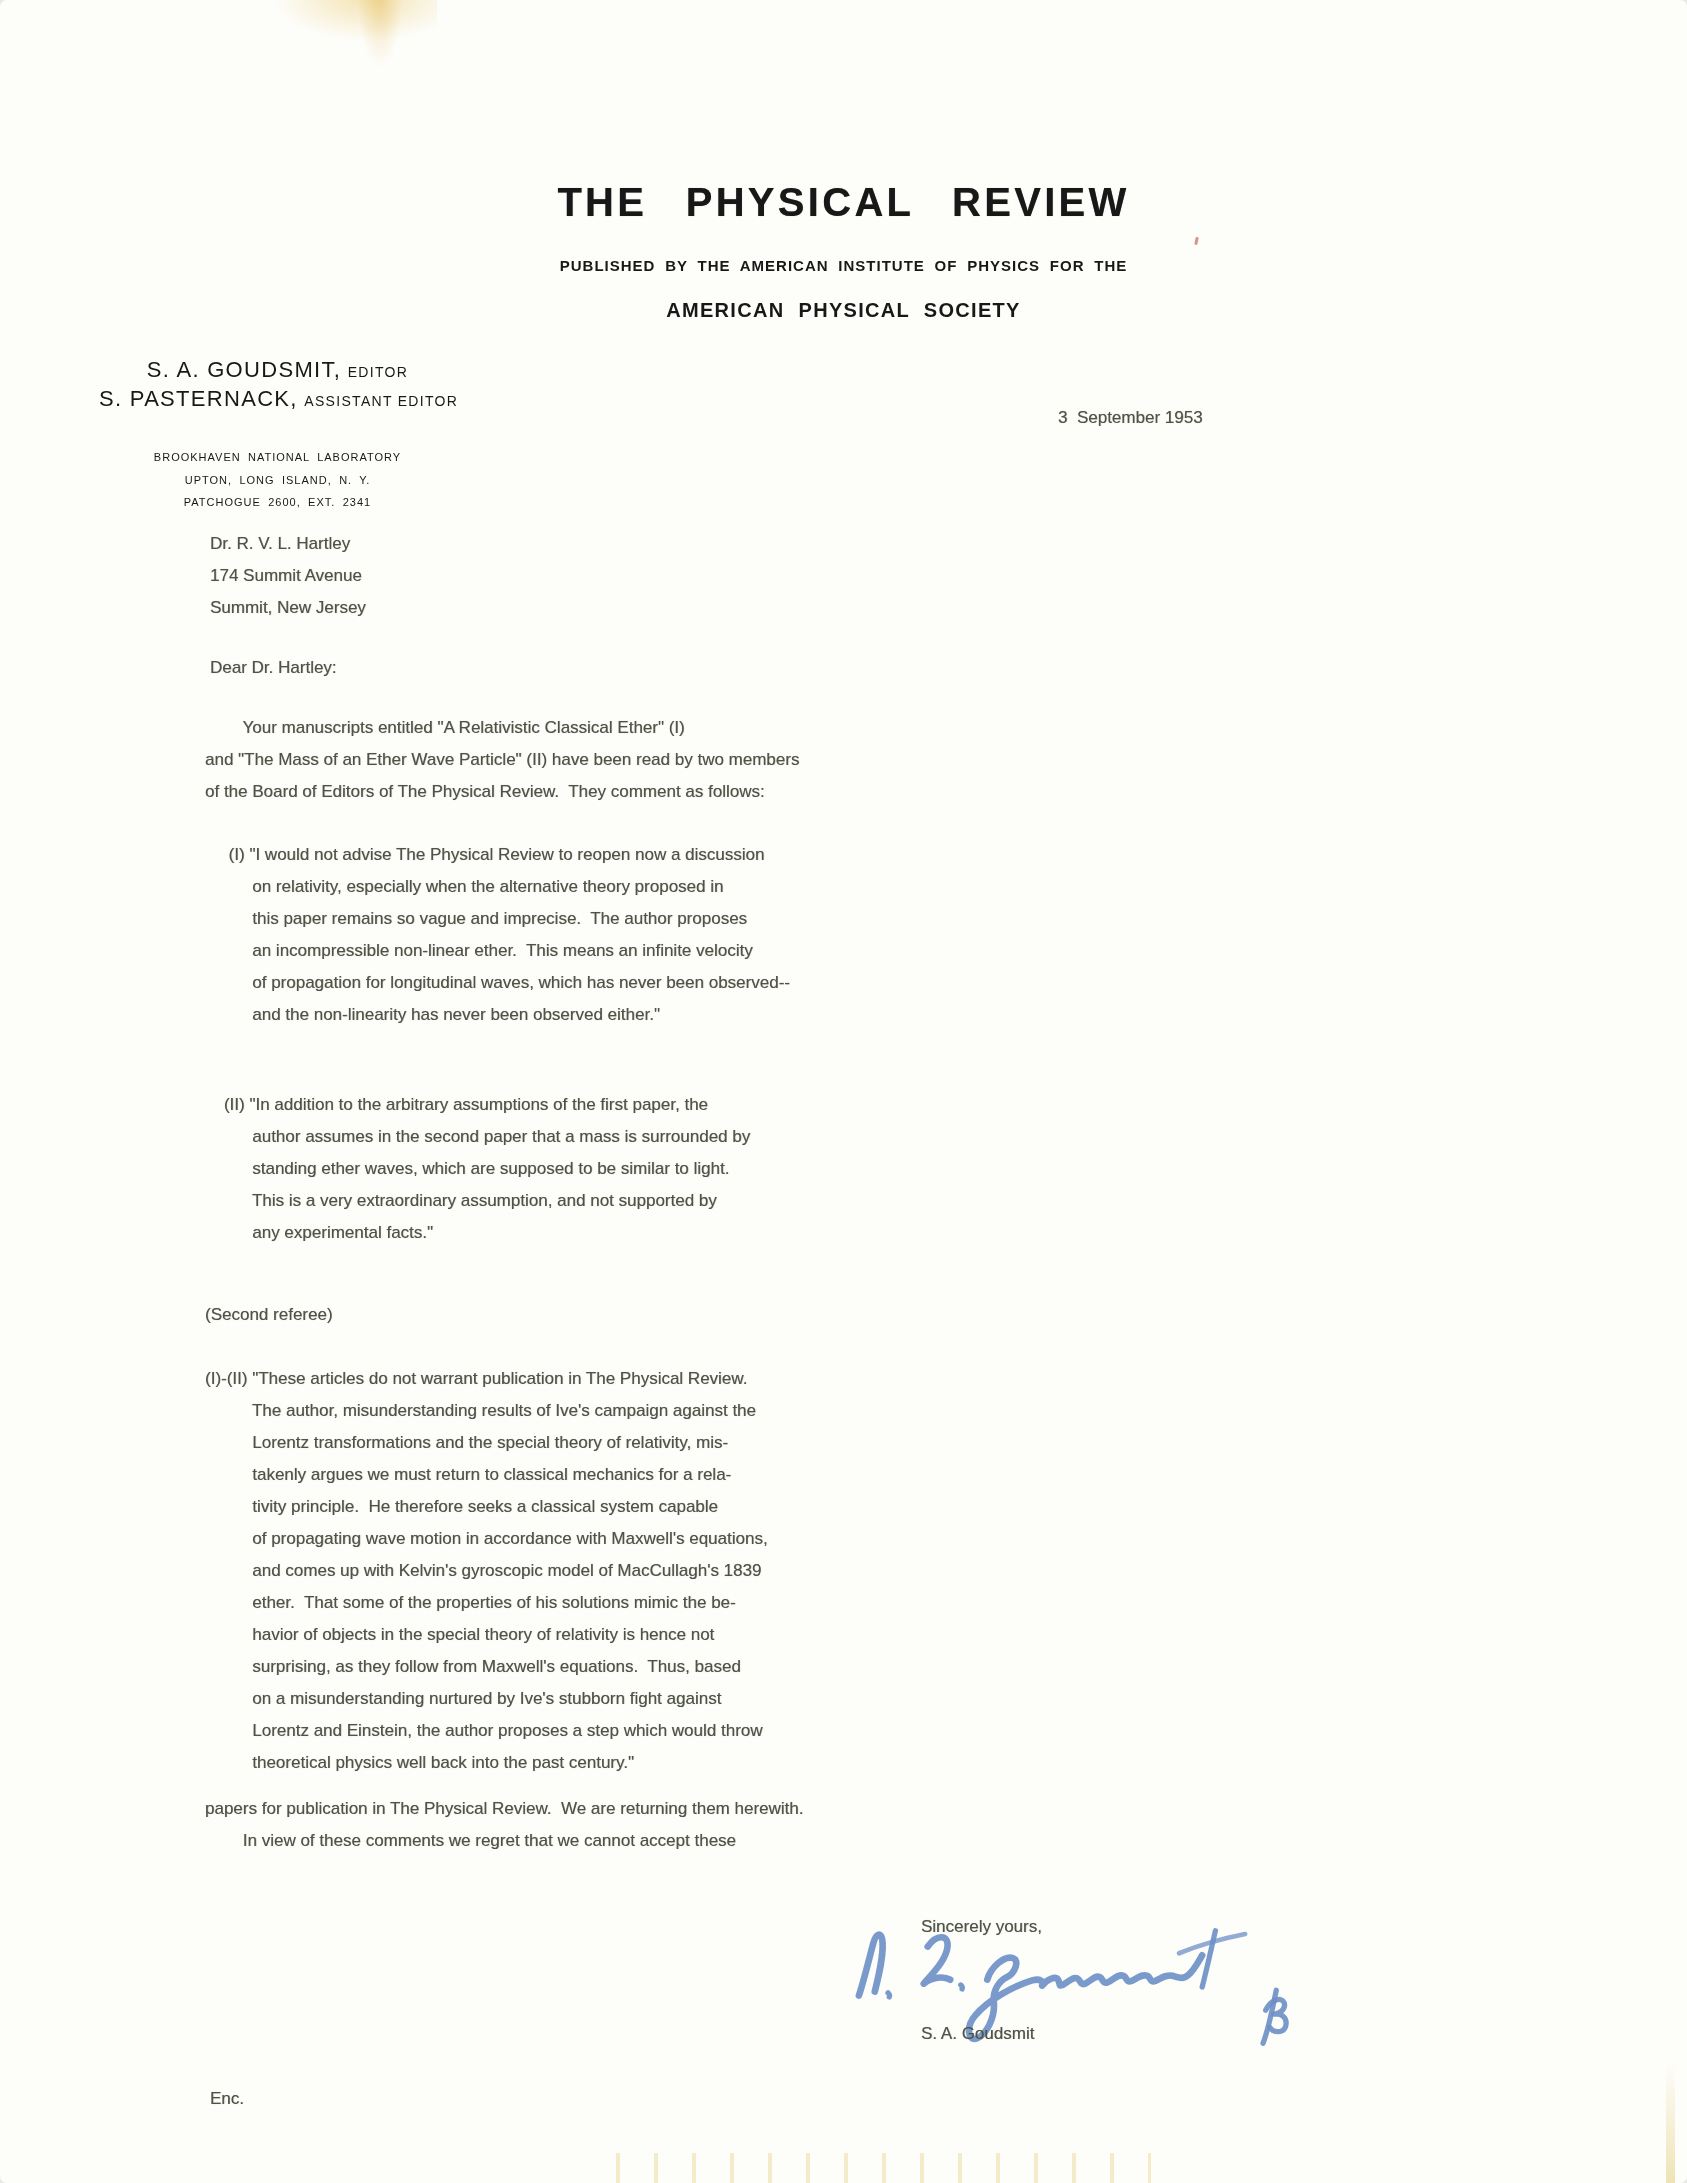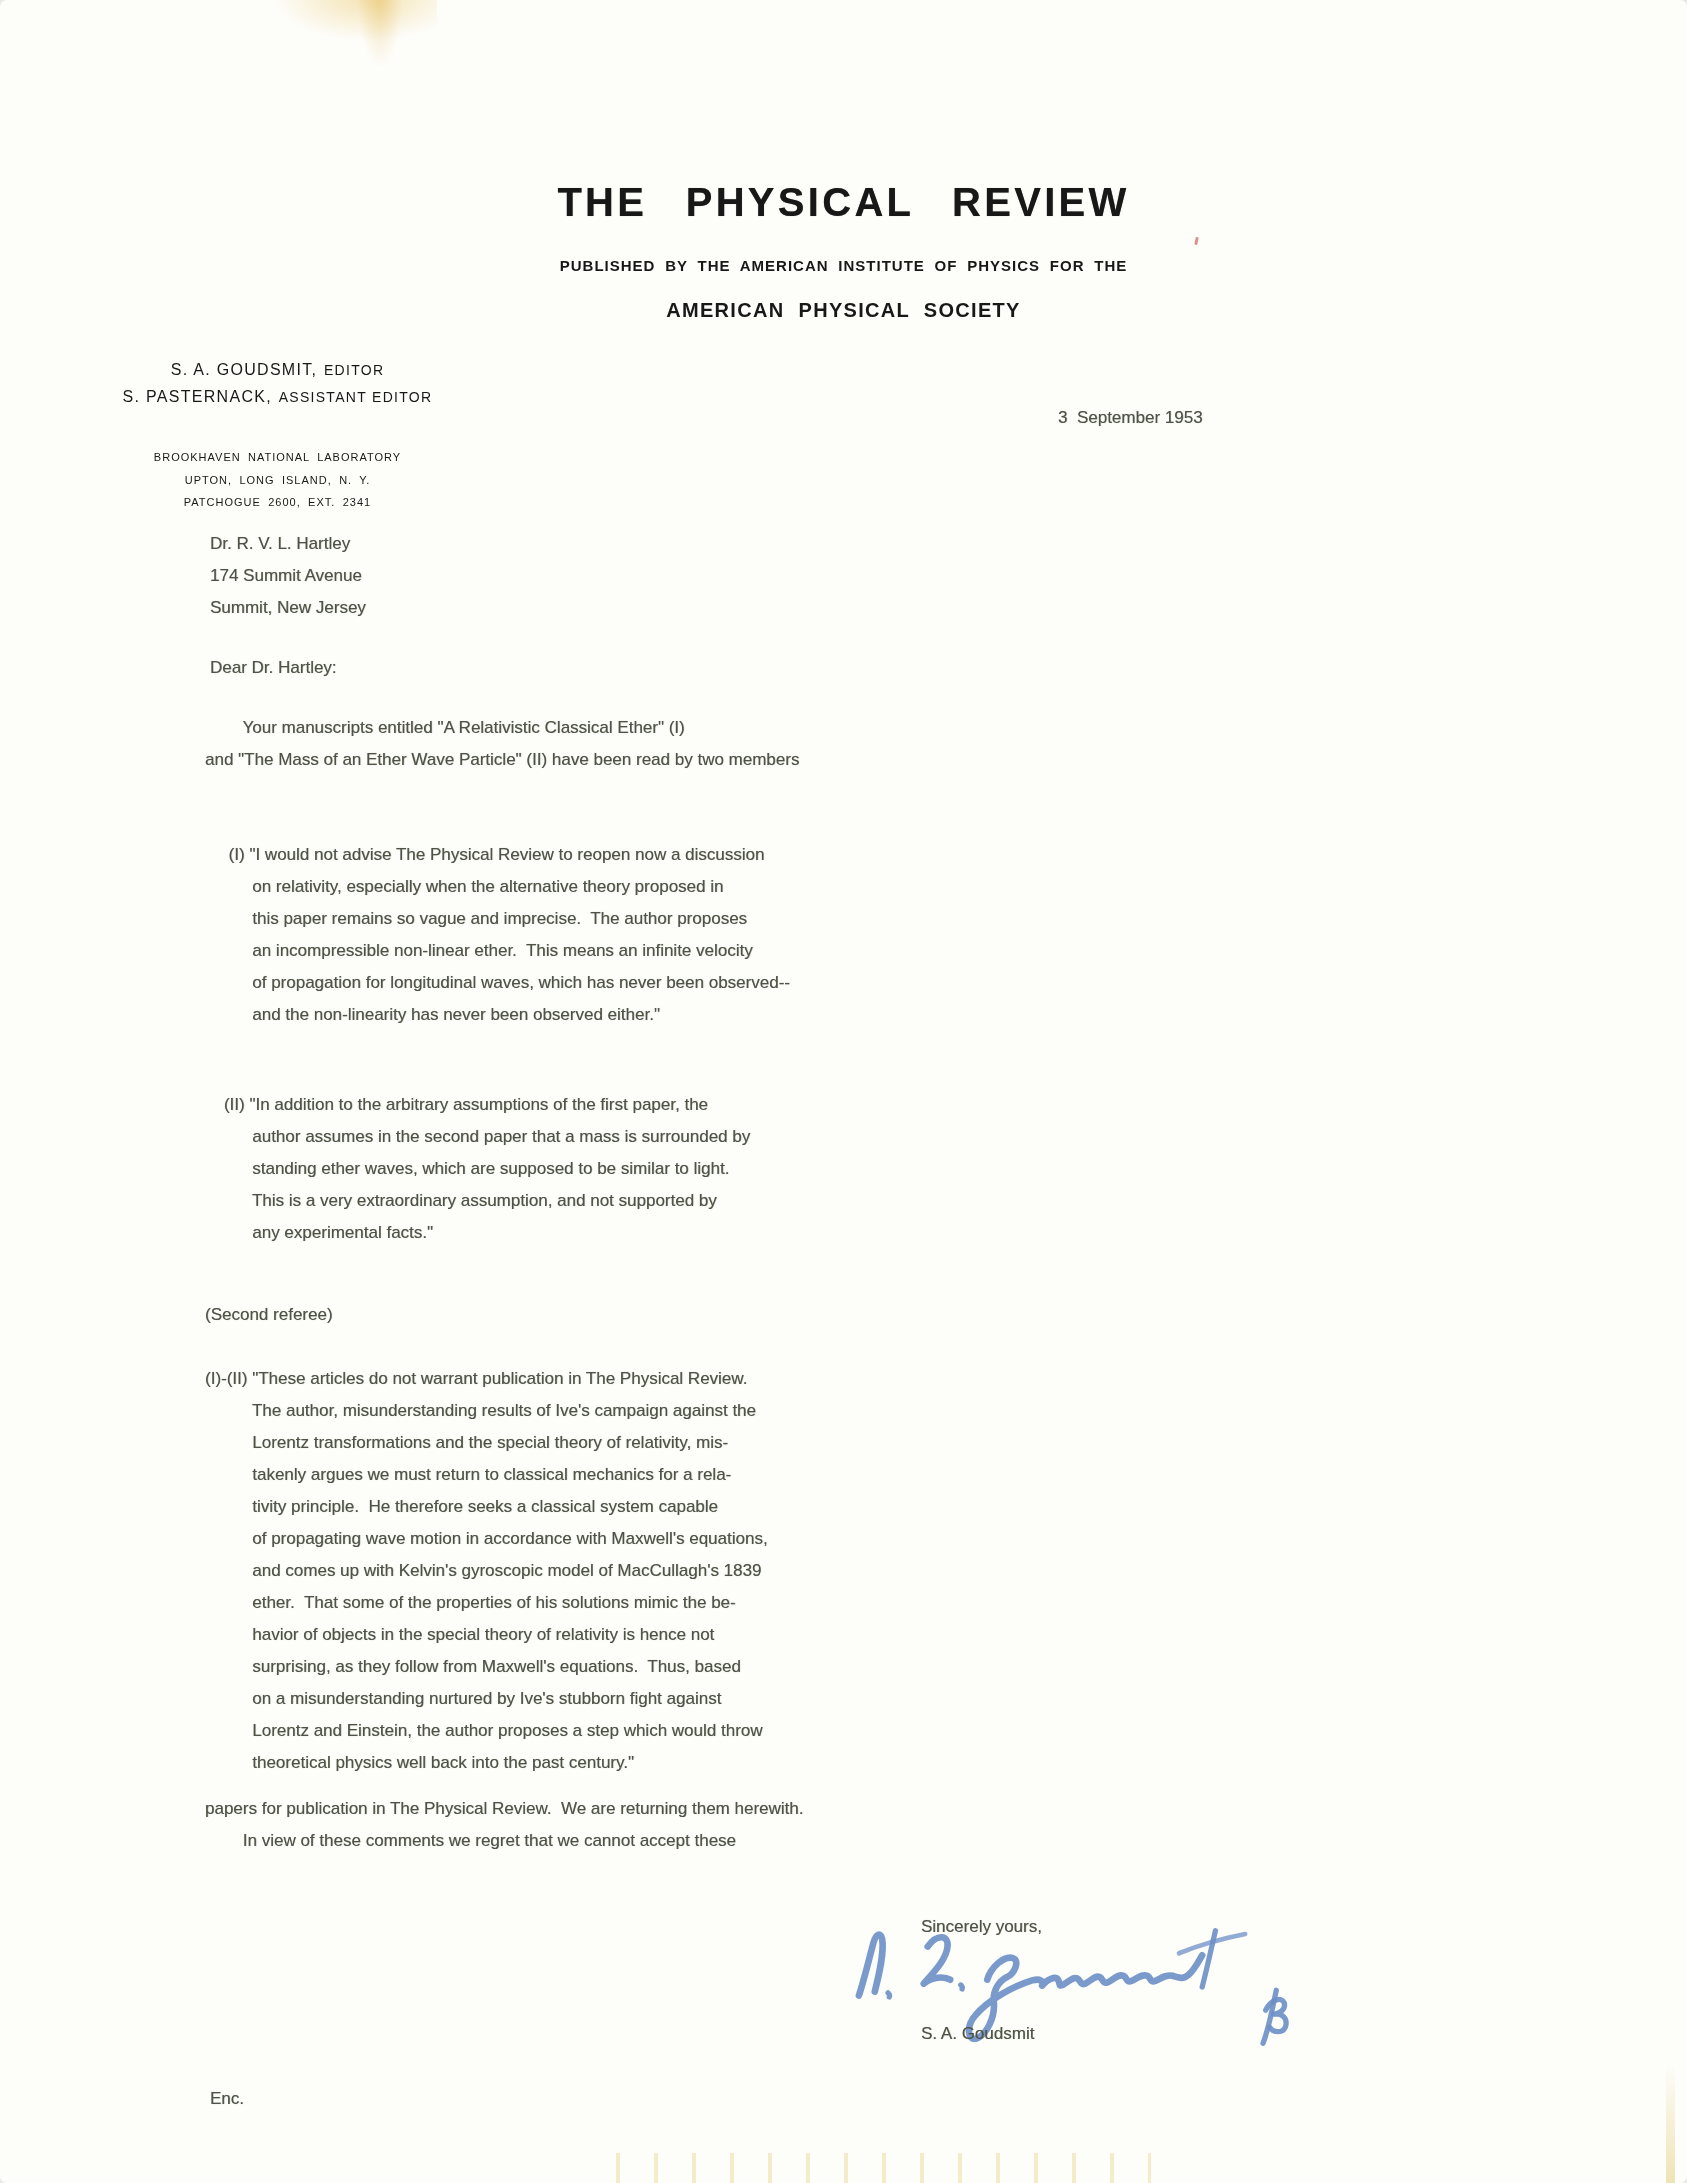--- a/index.html
+++ b/index.html
@@ -31,21 +31,21 @@
     position:absolute;top:299px;left:0;width:100%;
     text-align:center;font-weight:bold;font-size:20px;
     letter-spacing:1.3px;word-spacing:7.3px;
     color:var(--print-ink);
   }
   .editors{
     position:absolute;top:357px;left:99px;width:357px;
     text-align:center;color:var(--print-ink);
   }
   .editor-line{line-height:26px;white-space:nowrap;}
-  .editor-name{font-size:16px;letter-spacing:1.3px;}
+  .editor-name{font-size:22px;letter-spacing:1.3px;}
   .editor-role{font-size:14px;letter-spacing:1.3px;margin-left:6.6px;}
   .lab-address{
     position:absolute;top:446px;left:99px;width:357px;
     text-align:center;color:var(--print-ink);
   }
   .lab-line{font-size:11px;letter-spacing:1px;word-spacing:3.3px;line-height:22.5px;}
 
   
   .type{
     position:absolute;
@@ -130,21 +130,21 @@
         <div class="lab-line">PATCHOGUE 2600, EXT. 2341</div>
       </div>
   </header>
 
   <div class="type date">3  September 1953</div>
 
   <div class="type recipient"><div class="tline">Dr. R. V. L. Hartley</div><div class="tline">174 Summit Avenue</div><div class="tline">Summit, New Jersey</div></div>
 
   <div class="type salutation">Dear Dr. Hartley:</div>
 
-  <div class="type intro"><div class="tline">        Your manuscripts entitled "A Relativistic Classical Ether" (I)</div><div class="tline">and "The Mass of an Ether Wave Particle" (II) have been read by two members</div></div>
+  <div class="type intro"><div class="tline">        Your manuscripts entitled "A Relativistic Classical Ether" (I)</div><div class="tline">and "The Mass of an Ether Wave Particle" (II) have been read by two members</div><div class="tline">of the Board of Editors of The Physical Review.  They comment as follows:</div></div>
 
   <div class="type referee1"><div class="tline">     (I) "I would not advise The Physical Review to reopen now a discussion</div><div class="tline">          on relativity, especially when the alternative theory proposed in</div><div class="tline">          this paper remains so vague and imprecise.  The author proposes</div><div class="tline">          an incompressible non-linear ether.  This means an infinite velocity</div><div class="tline">          of propagation for longitudinal waves, which has never been observed--</div><div class="tline">          and the non-linearity has never been observed either."</div></div>
 
   <div class="type referee2"><div class="tline">    (II) "In addition to the arbitrary assumptions of the first paper, the</div><div class="tline">          author assumes in the second paper that a mass is surrounded by</div><div class="tline">          standing ether waves, which are supposed to be similar to light.</div><div class="tline">          This is a very extraordinary assumption, and not supported by</div><div class="tline">          any experimental facts."</div></div>
 
   <div class="type ref-label">(Second referee)</div>
 
   <div class="type referee-both"><div class="tline">(I)-(II) "These articles do not warrant publication in The Physical Review.</div><div class="tline">          The author, misunderstanding results of Ive's campaign against the</div><div class="tline">          Lorentz transformations and the special theory of relativity, mis-</div><div class="tline">          takenly argues we must return to classical mechanics for a rela-</div><div class="tline">          tivity principle.  He therefore seeks a classical system capable</div><div class="tline">          of propagating wave motion in accordance with Maxwell's equations,</div><div class="tline">          and comes up with Kelvin's gyroscopic model of MacCullagh's 1839</div><div class="tline">          ether.  That some of the properties of his solutions mimic the be-</div><div class="tline">          havior of objects in the special theory of relativity is hence not</div><div class="tline">          surprising, as they follow from Maxwell's equations.  Thus, based</div><div class="tline">          on a misunderstanding nurtured by Ive's stubborn fight against</div><div class="tline">          Lorentz and Einstein, the author proposes a step which would throw</div><div class="tline">          theoretical physics well back into the past century."</div></div>
 
   <div class="type closing"><div class="tline">papers for publication in The Physical Review.  We are returning them herewith.</div><div class="tline">        In view of these comments we regret that we cannot accept these</div></div>

